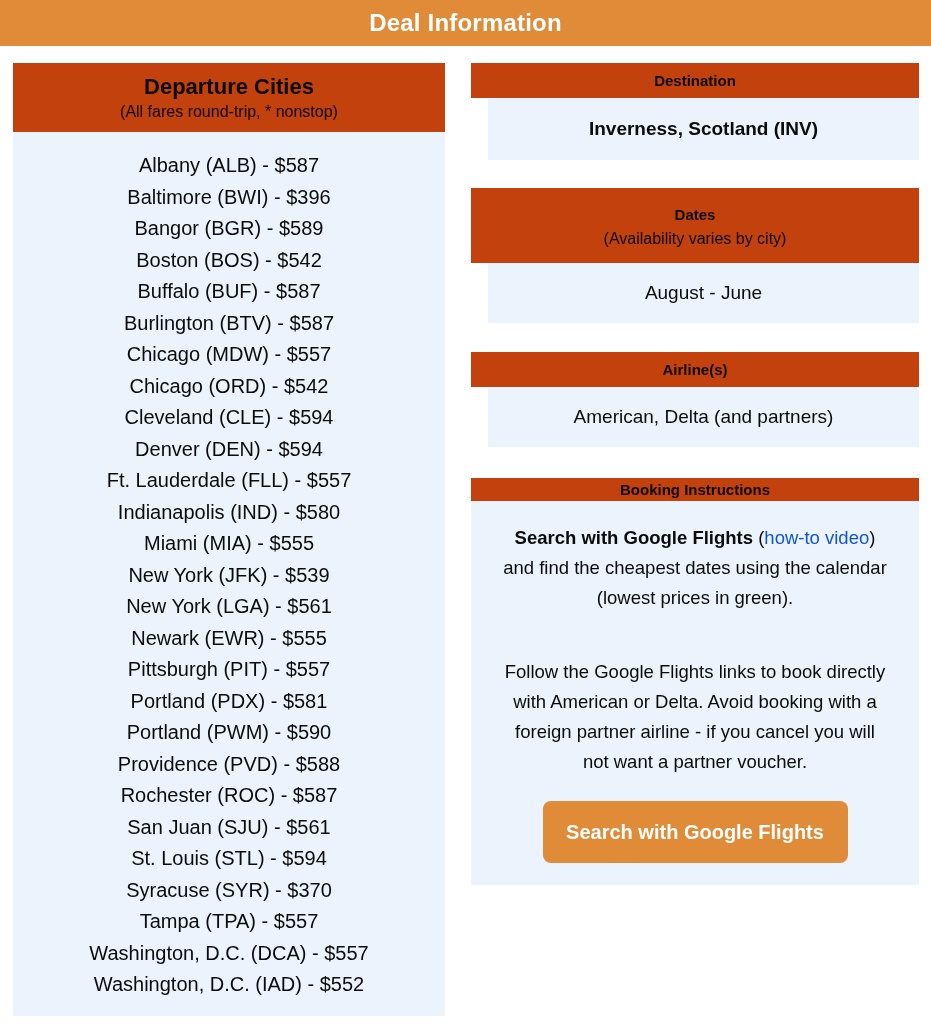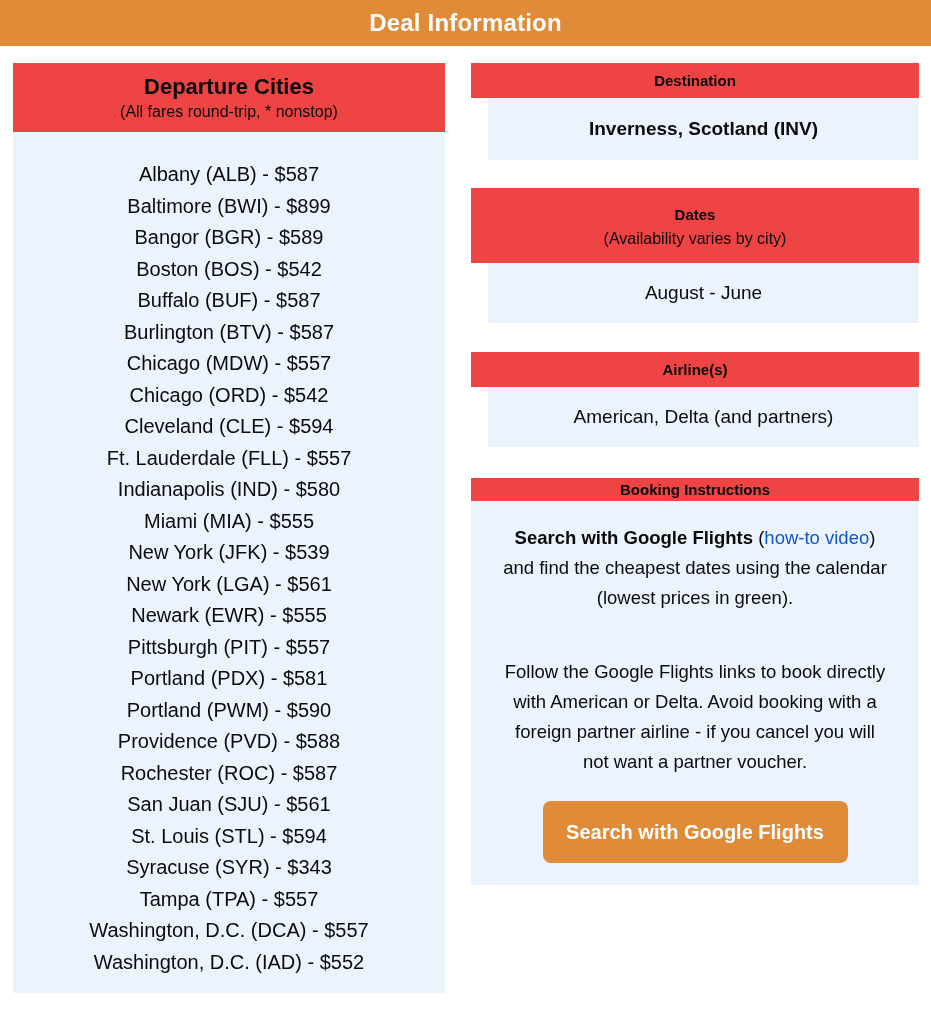--- a/index.html
+++ b/index.html
@@ -22,39 +22,39 @@
   .content {
     display: flex;
     margin: 17px 12px 0 13px;
     gap: 26px;
   }
   .left-col { width: 432px; flex: 0 0 432px; }
   .right-col { width: 448px; flex: 0 0 448px; display: flex; flex-direction: column; }
 
   
   .sec-header {
-    background: #ef4444;
+    background: #c2410c;
     text-align: center;
     display: flex; flex-direction: column; justify-content: center;
   }
   .sec-title { font-weight: bold; font-size: 15px; line-height: 27px; }
   .sec-subtitle { font-size: 16px; line-height: 22px; }
   .sec-body {
     background: #EBF3FD;
     text-align: center;
     display: flex; flex-direction: column; justify-content: center; align-items: center; margin-left: 17px;
   }
 
   
   .left-header { padding: 10px 0 9px; }
   .left-header .sec-title { font-size: 22px; line-height: 28px; }
   .left-body {
     background: #EBF3FD;
     text-align: center;
-    padding: 27px 0 15px;
+    padding: 18px 0 15px;
     font-size: 20px;
     line-height: 31.5px;
   }
 
   
   .sec-destination .sec-header { height: 35px; }
   .sec-destination .sec-body  { height: 62px; font-weight: bold; font-size: 19px; }
   .sec-destination { margin-bottom: 28px; }
 
   .sec-dates .sec-header { height: 75px; }
@@ -100,42 +100,43 @@
 
 <div class="content">
 
   <div class="left-col">
     <div class="sec-header left-header">
       <div class="sec-title">Departure Cities</div>
       <div class="sec-subtitle">(All fares round-trip, * nonstop)</div>
     </div>
     <div class="left-body">
         <div>Albany (ALB) - $587</div>
-        <div>Baltimore (BWI) - $899</div>
+        <div>Baltimore (BWI) - $396</div>
         <div>Bangor (BGR) - $589</div>
         <div>Boston (BOS) - $542</div>
         <div>Buffalo (BUF) - $587</div>
         <div>Burlington (BTV) - $587</div>
         <div>Chicago (MDW) - $557</div>
         <div>Chicago (ORD) - $542</div>
         <div>Cleveland (CLE) - $594</div>
+        <div>Denver (DEN) - $594</div>
         <div>Ft. Lauderdale (FLL) - $557</div>
         <div>Indianapolis (IND) - $580</div>
         <div>Miami (MIA) - $555</div>
         <div>New York (JFK) - $539</div>
         <div>New York (LGA) - $561</div>
         <div>Newark (EWR) - $555</div>
         <div>Pittsburgh (PIT) - $557</div>
         <div>Portland (PDX) - $581</div>
         <div>Portland (PWM) - $590</div>
         <div>Providence (PVD) - $588</div>
         <div>Rochester (ROC) - $587</div>
         <div>San Juan (SJU) - $561</div>
         <div>St. Louis (STL) - $594</div>
-        <div>Syracuse (SYR) - $343</div>
+        <div>Syracuse (SYR) - $370</div>
         <div>Tampa (TPA) - $557</div>
         <div>Washington, D.C. (DCA) - $557</div>
         <div>Washington, D.C. (IAD) - $552</div>
       </div>
   </div>
 
   <div class="right-col">
 
     <section class="sec-destination">
       <div class="sec-header">

